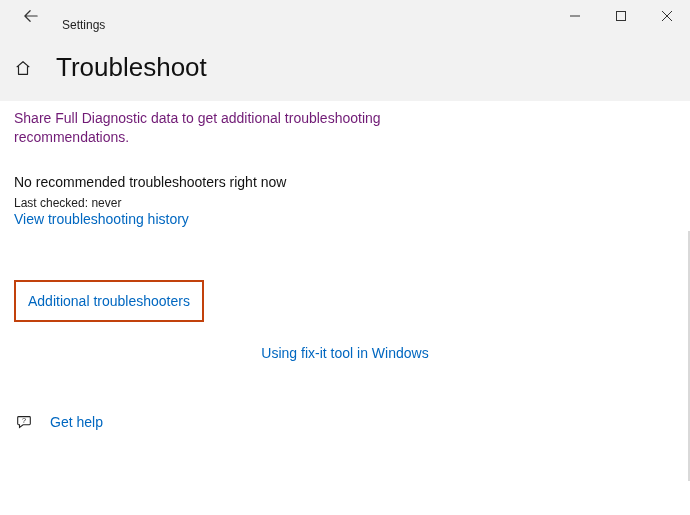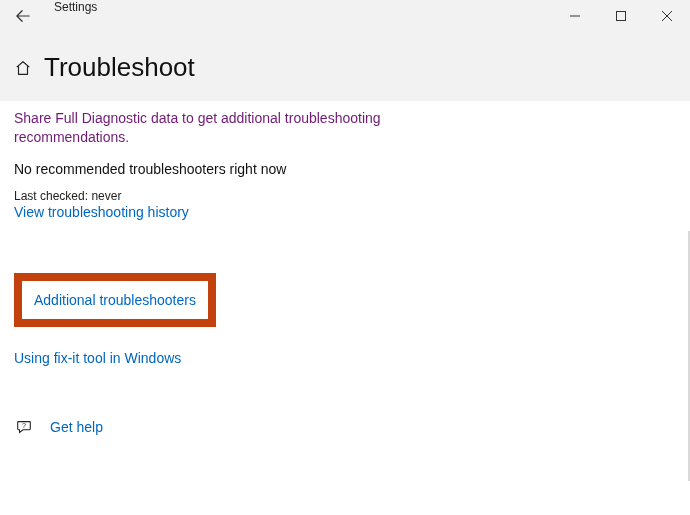--- a/index.html
+++ b/index.html
@@ -1,35 +1,35 @@
 <!DOCTYPE html>
 <html><head>
 <meta charset="utf-8">
 <style>
   * { box-sizing: border-box; margin: 0; padding: 0; }
   html, body { width: 690px; height: 515px; font-family: "Segoe UI", Arial, sans-serif; background: #fff; color: #000; overflow: hidden; }
-  .titlebar { height: 32px; background: #f2f2f2; display: flex; align-items: flex-start; }
+  .titlebar { height: 32px; background: #f2f2f2; display: flex; align-items: flex-end; padding-left: 8px; }
   .back-btn { width: 46px; height: 32px; display: flex; align-items: center; justify-content: center; }
   .back-btn svg { width: 14px; height: 14px; }
   .title { font-size: 12px; margin-left: 8px; color: #222; flex: 0 0 auto; }
   .spacer { flex: 1 1 auto; }
   .winbtn { width: 46px; height: 32px; display: flex; align-items: center; justify-content: center; }
   .winbtn svg { width: 10px; height: 10px; }
-  .header { background: #f2f2f2; padding: 20px 14px 18px 14px; display: flex; align-items: center; gap: 12px; }
+  .header { background: #f2f2f2; padding: 20px 14px 18px 14px; display: flex; align-items: center; gap: 24px; }
   .home-icon svg { width: 18px; height: 18px; display: block; }
   .page-title { font-size: 26px; font-weight: 400; color: #111; }
   .content { position: relative; padding: 6px 14px 14px 14px; height: calc(515px - 32px - 70px); }
   .warn { color: #701a75; font-size: 14px; line-height: 1.35; margin-top: 2px; max-width: 430px; }
-  .status { font-size: 14px; margin-top: 14px; color: #111; }
-  .sub { font-size: 12px; margin-top: 12px; color: #222; }
+  .status { font-size: 14px; margin-top: 27px; color: #111; }
+  .sub { font-size: 12px; margin-top: 6px; color: #222; }
   .link { color: #0067c0; font-size: 14px; cursor: pointer; display: inline-block; }
   .gap-lg { }
   .gap-md { margin-top: 40px; }
   .section-h { font-size: 18px; font-weight: 600; color: #111; }
-  .highlight { border: 8px solid #c2410c; padding: 10px 12px; display: inline-block; margin-top: 52px; }
+  .highlight { border: 2px solid #c2410c; padding: 10px 12px; display: inline-block; margin-top: 52px; }
   .footer-links { margin-top: 50px; display: flex; flex-direction: column; gap: 14px; }
   .flink { display: flex; align-items: center; gap: 16px; }
   .flink .icon { width: 20px; height: 20px; display: flex; align-items: center; justify-content: center; color: #222; }
   .flink .icon svg { width: 18px; height: 18px; }
   .scroll-ind { position: absolute; right: 0; top: 130px; width: 2px; height: 250px; background: #d9d9d9; }
 </style>
 </head>
 <body>
 
 <div class="titlebar">
@@ -73,21 +73,21 @@
 
   <div class="gap-lg">
     <span class="link">View troubleshooting history</span>
   </div>
 
   <div class="highlight">
     <span class="link">Additional troubleshooters</span>
   </div>
 
 
-  <div style="margin-top:22px;">
+  <div style="margin-top:22px;text-align:center;">
     <span class="link">Using fix-it tool in Windows</span>
   </div>
 
   <div class="footer-links">
     <div class="flink">
       <span class="icon">
         <svg viewBox="0 0 20 20">
             <path d="M4 4 h12 a1 1 0 0 1 1 1 v7 a1 1 0 0 1 -1 1 h-7 l-4 3 v-3 h-1 a1 1 0 0 1 -1 -1 v-7 a1 1 0 0 1 1 -1 z" stroke="#222" stroke-width="1.2" fill="none"></path>
             <text x="10" y="11" font-size="8" text-anchor="middle" fill="#222">?</text>
           </svg>

